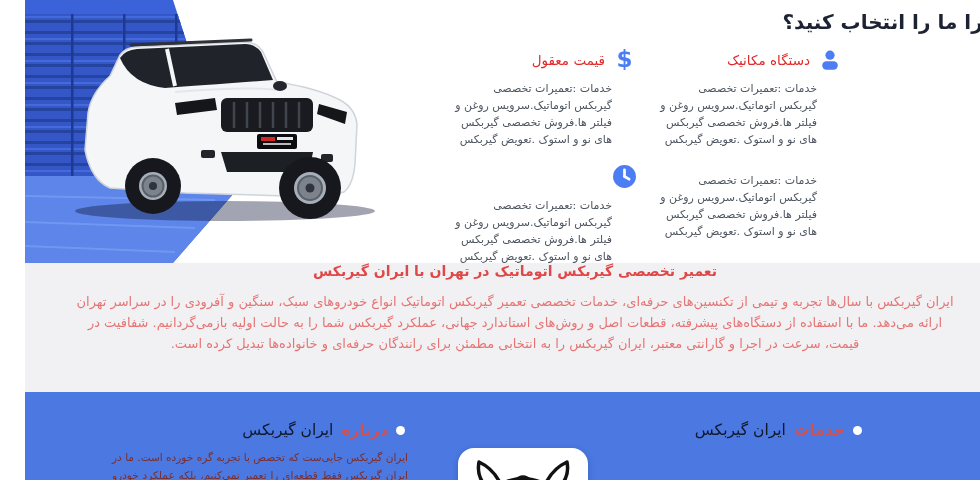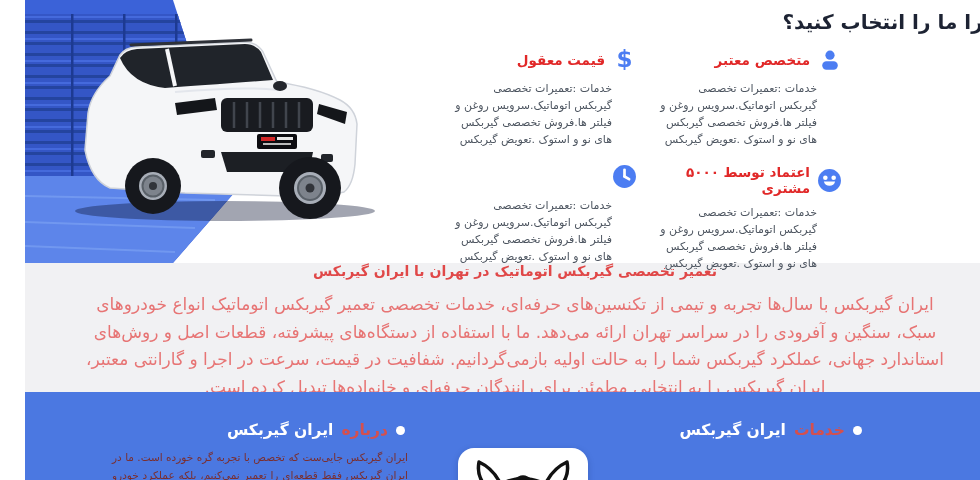--- a/index.html
+++ b/index.html
@@ -10,34 +10,34 @@
   
   .hero { position:relative; width:980px; height:263px; background:#fff; }
   .hero-photo { position:absolute; left:0; top:0; width:380px; height:263px; }
 
   .features { position:absolute; top:10px; right:7px; width:566px; direction:rtl; text-align:right; }
   .why-heading { font-size:20px; font-weight:800; color:#1d2333; letter-spacing:0; margin-bottom:13px; }
   .features-grid { display:grid; grid-template-columns:205px 205px; column-gap:0; row-gap:16px; margin-left:auto; margin-right:156px; width:410px; }
   .feature-head { display:flex; align-items:center; gap:7px; }
   .feature-icon { width:25px; height:25px; flex:0 0 25px; display:flex; align-items:center; justify-content:center; }
   .dollar-glyph { color:#4c7df2; font-size:23px; font-weight:800; line-height:1; }
-  .feature-title { font-size:13.5px; font-weight:700; color:#e12828; }
+  .feature-title { font-size:13.5px; font-weight:400; color:#e12828; }
   .feature-desc { margin:8px 25px 0 0; width:158px; font-size:11px; line-height:1.55; color:#4d5560; }
 
   
   .intro { width:980px; height:129px; background:#f1f1f3; direction:rtl; text-align:center; }
   .intro-heading { font-size:14px; font-weight:700; color:#e04848; }
-  .intro-paragraph { margin:12px auto 0; width:882px; font-size:17px; line-height:1.62; color:#e77474; }
+  .intro-paragraph { margin:12px auto 0; width:882px; font-size:13px; line-height:1.62; color:#e77474; }
 
   
   .bottom { position:relative; width:980px; height:88px; background:#4b78e1; }
   .band-heading { position:absolute; display:flex; direction:rtl; align-items:center; gap:8px; font-size:15.5px; }
   .band-heading .dot { width:9px; height:9px; border-radius:50%; background:#fff; flex:0 0 9px; }
   .band-heading .prefix { color:#d4504e; font-weight:700; }
-  .band-heading .brand { color:#ffffff; font-weight:700; }
+  .band-heading .brand { color:#0f172a; font-weight:400; }
   .advantages-heading { top:29px; right:143px; }
   .about-heading { top:29px; right:600px; }
   .about-text { position:absolute; top:56px; right:597px; width:296px; direction:rtl;
                 text-align:justify; font-size:10.5px; line-height:1.75; color:#7b2e2e; }
   .mascot-card { position:absolute; left:433px; top:56px; width:130px; height:110px;
                  background:#fff; border-radius:16px; overflow:hidden;
                  box-shadow:0 2px 6px rgba(20,40,100,.25); }
   .mascot-card svg { display:block; margin:6px auto 0; }
 </style>
 </head>
@@ -163,47 +163,36 @@
       <div class="features-grid">
 
         <div class="feature">
           <div class="feature-head">
             <span class="feature-icon">
               <svg width="24" height="24" viewBox="0 0 24 24">
                 <circle cx="12" cy="7.2" r="4.6" fill="#4c7df2"></circle>
                 <rect x="4.2" y="13.2" width="15.6" height="8.5" rx="4.2" fill="#4c7df2"></rect>
               </svg>
             </span>
-            <span class="feature-title">متخصص معتبر</span>
+            <span class="feature-title">دستگاه مکانیک</span>
           </div>
           <p class="feature-desc">خدمات :تعمیرات تخصصی گیربکس اتوماتیک.سرویس روغن و فیلتر ها.فروش تخصصی گیربکس های نو و استوک .تعویض گیربکس</p>
         </div>
 
         <div class="feature">
           <div class="feature-head">
             <span class="feature-icon">
               <span class="dollar-glyph">$</span>
             </span>
             <span class="feature-title">قیمت معقول</span>
           </div>
           <p class="feature-desc">خدمات :تعمیرات تخصصی گیربکس اتوماتیک.سرویس روغن و فیلتر ها.فروش تخصصی گیربکس های نو و استوک .تعویض گیربکس</p>
         </div>
 
         <div class="feature">
-          <div class="feature-head">
-            <span class="feature-icon">
-              <svg width="25" height="25" viewBox="0 0 24 24">
-                <circle cx="12" cy="12" r="11" fill="#4c7df2"></circle>
-                <circle cx="8" cy="9.3" r="2.2" fill="#fff"></circle>
-                <circle cx="16" cy="9.3" r="2.2" fill="#fff"></circle>
-                <path d="M6.6,13 A5.6,5.6 0 0 0 17.4,13 Z" fill="#fff"></path>
-              </svg>
-            </span>
-            <span class="feature-title">اعتماد توسط ۵۰۰۰ مشتری</span>
-          </div>
           <p class="feature-desc">خدمات :تعمیرات تخصصی گیربکس اتوماتیک.سرویس روغن و فیلتر ها.فروش تخصصی گیربکس های نو و استوک .تعویض گیربکس</p>
         </div>
 
         <div class="feature">
           <div class="feature-head">
             <span class="feature-icon">
               <svg width="25" height="25" viewBox="0 0 24 24">
                 <circle cx="12" cy="12" r="11" fill="#4c7df2"></circle>
                 <line x1="12" y1="12" x2="12" y2="5.6" stroke="#fff" stroke-width="2.6" stroke-linecap="round"></line>
                 <line x1="12" y1="12" x2="16.4" y2="14.6" stroke="#fff" stroke-width="2.6" stroke-linecap="round"></line>

